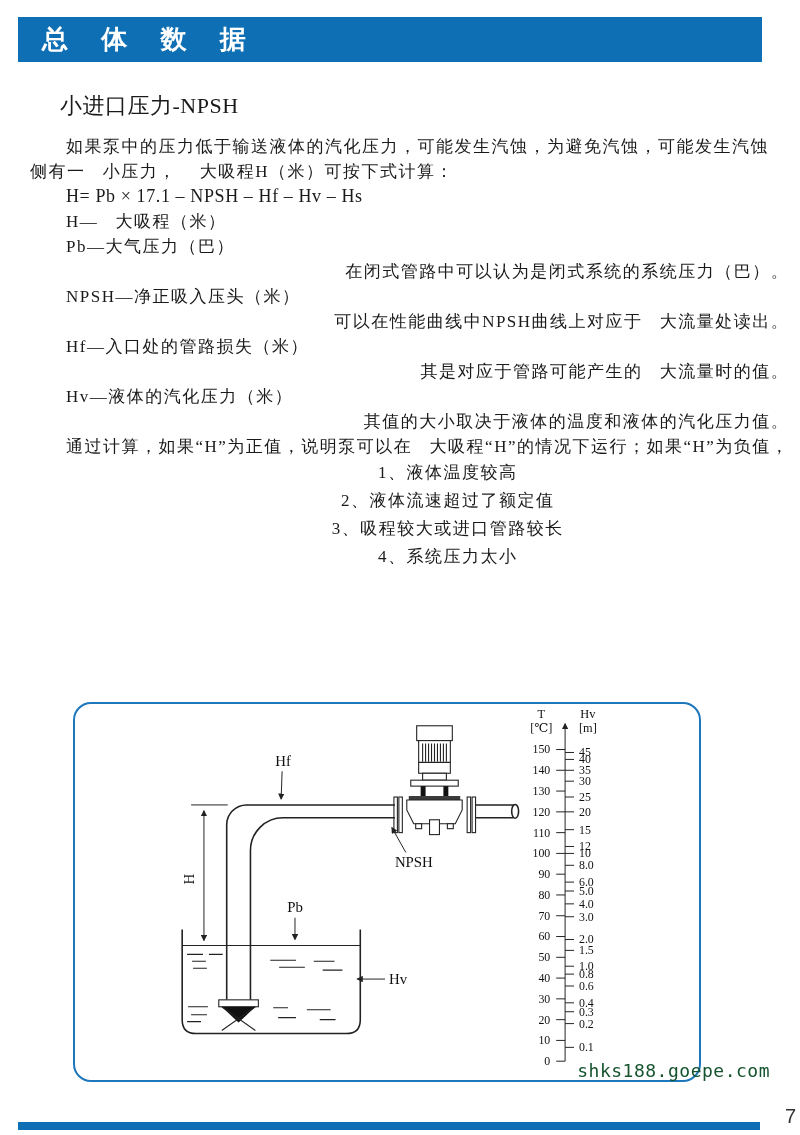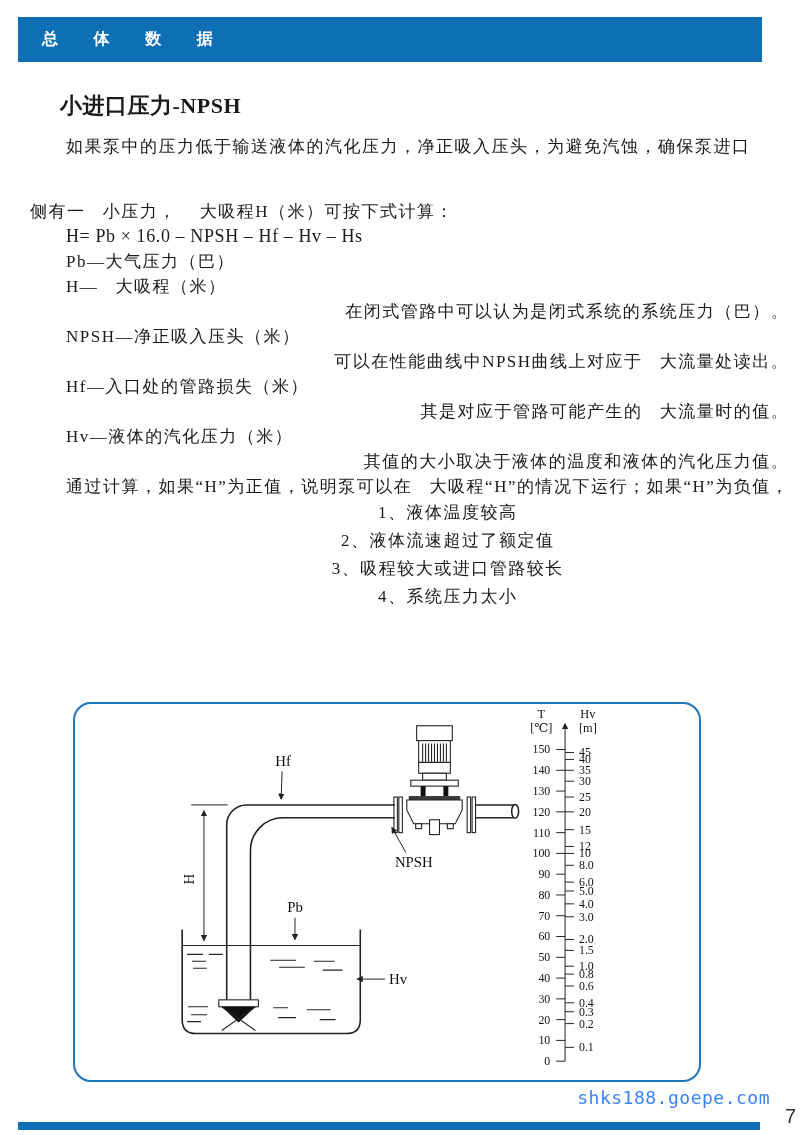--- a/index.html
+++ b/index.html
@@ -5,29 +5,29 @@
   html,body{margin:0;padding:0;}
   body{
     width:800px;height:1135px;position:relative;background:#ffffff;overflow:hidden;
     font-family:"Liberation Serif","DejaVu Serif",serif;color:#1a1a1a;
   }
   .header-bar{
     position:absolute;left:18px;top:17px;width:744px;height:45px;
     background:#0f6fb4;display:flex;align-items:center;
   }
   .header-title{
-    color:#ffffff;font-family:Liberation Mono, monospace;
-    font-weight:bold;font-size:16px;letter-spacing:13px;padding-left:24px;white-space:pre;
+    color:#ffffff;font-family:Liberation Sans, sans-serif;
+    font-weight:bold;font-size:26px;letter-spacing:13px;padding-left:24px;white-space:pre;
   }
   .section-title{
-    position:absolute;left:60px;top:91px;font-size:22px;font-weight:bold;letter-spacing:0.5px;
+    position:absolute;left:60px;top:91px;font-size:22px;font-weight:normal;letter-spacing:0.5px;
   }
   .text-block{position:absolute;left:30px;top:134px;}
   .tline{font-size:17px;letter-spacing:1.5px;line-height:25px;height:25px;white-space:pre;}
-  .indent0{padding-left:0;margin-top:40px;}
+  .indent0{padding-left:0;}
   .indent1{padding-left:36px;}
   .indent2{padding-left:66px;text-align:right;}
   .indent3{padding-left:76px;}
   .formula{font-size:18px;letter-spacing:0.6px;}
   .list{height:28px;line-height:28px;text-align:center;}
   .diagram-box{
     position:absolute;left:73px;top:702px;width:628px;height:380px;
     border:2px solid #1c77bd;border-radius:18px;box-sizing:border-box;background:#ffffff;
   }
   .diagram-box svg{display:block;width:100%;height:100%;}
@@ -35,44 +35,44 @@
   .dlabel{font-size:15px;fill:#111;}
   .scale-num{font-size:12px;fill:#111;}
   .scale-hdr{font-size:12.5px;fill:#111;}
   .dln{stroke:#222;stroke-width:1;fill:none;}
   .pipe{stroke:#222;stroke-width:1.6;fill:none;}
   .thin{stroke:#222;stroke-width:1.1;fill:#ffffff;}
   .thinl{stroke:#222;stroke-width:1.1;fill:none;}
   .fillk{fill:#111;stroke:none;}
   .fillg{fill:#3a3a3a;stroke:none;}
   .footer-site{
-    position:absolute;right:30px;top:1087px;color:#3b82f6;
+    position:absolute;right:30px;top:1060px;color:#14532d;
     font-family:"DejaVu Sans Mono","Liberation Mono",monospace;font-size:18px;letter-spacing:0.5px;
   }
   .footer-bar{position:absolute;left:18px;top:1122px;width:742px;height:8px;background:#0f6fb4;}
   .page-number{
     position:absolute;right:4px;top:1105px;font-size:20px;color:#333;
     font-family:"Liberation Sans","DejaVu Sans",sans-serif;
   }
 </style>
 </head>
 <body>
 
 <div class="header-bar" style="background: rgb(15, 111, 180);">
   <span class="header-title">总 体 数 据</span>
 </div>
 
 <div class="section-title">小进口压力-NPSH</div>
 
 <div class="text-block">
-    <div class="tline indent1">如果泵中的压力低于输送液体的汽化压力，净正吸入压头，为避免汽蚀，确保泵进口</div>
+    <div class="tline indent1">如果泵中的压力低于输送液体的汽化压力，可能发生汽蚀，为避免汽蚀，可能发生汽蚀</div>
     <div class="tline indent0">侧有一   小压力，    大吸程H（米）可按下式计算：</div>
-    <div class="tline indent1 formula">H= Pb × 16.0 – NPSH – Hf – Hv – Hs</div>
+    <div class="tline indent1 formula">H= Pb × 17.1 – NPSH – Hf – Hv – Hs</div>
+    <div class="tline indent1">H—   大吸程（米）</div>
     <div class="tline indent1">Pb—大气压力（巴）</div>
-    <div class="tline indent1">H—   大吸程（米）</div>
     <div class="tline indent2">在闭式管路中可以认为是闭式系统的系统压力（巴）。</div>
     <div class="tline indent1">NPSH—净正吸入压头（米）</div>
     <div class="tline indent2">可以在性能曲线中NPSH曲线上对应于   大流量处读出。</div>
     <div class="tline indent1">Hf—入口处的管路损失（米）</div>
     <div class="tline indent2">其是对应于管路可能产生的   大流量时的值。</div>
     <div class="tline indent1">Hv—液体的汽化压力（米）</div>
     <div class="tline indent2">其值的大小取决于液体的温度和液体的汽化压力值。</div>
     <div class="tline indent1">通过计算，如果“H”为正值，说明泵可以在   大吸程“H”的情况下运行；如果“H”为负值，</div>
     <div class="tline indent3 list">1、液体温度较高</div>
     <div class="tline indent3 list">2、液体流速超过了额定值</div>

